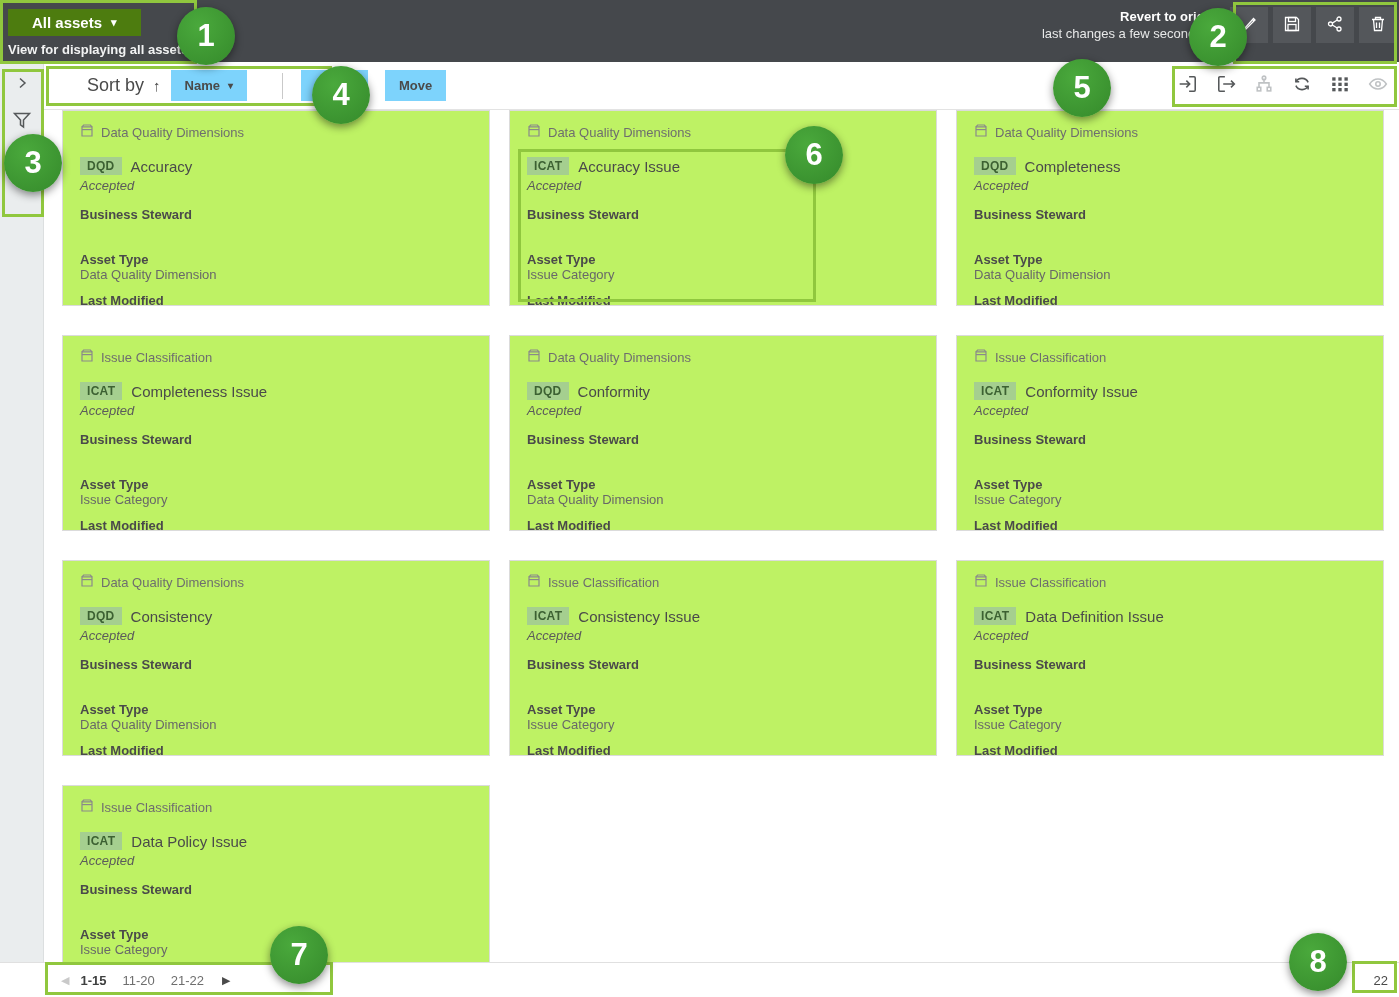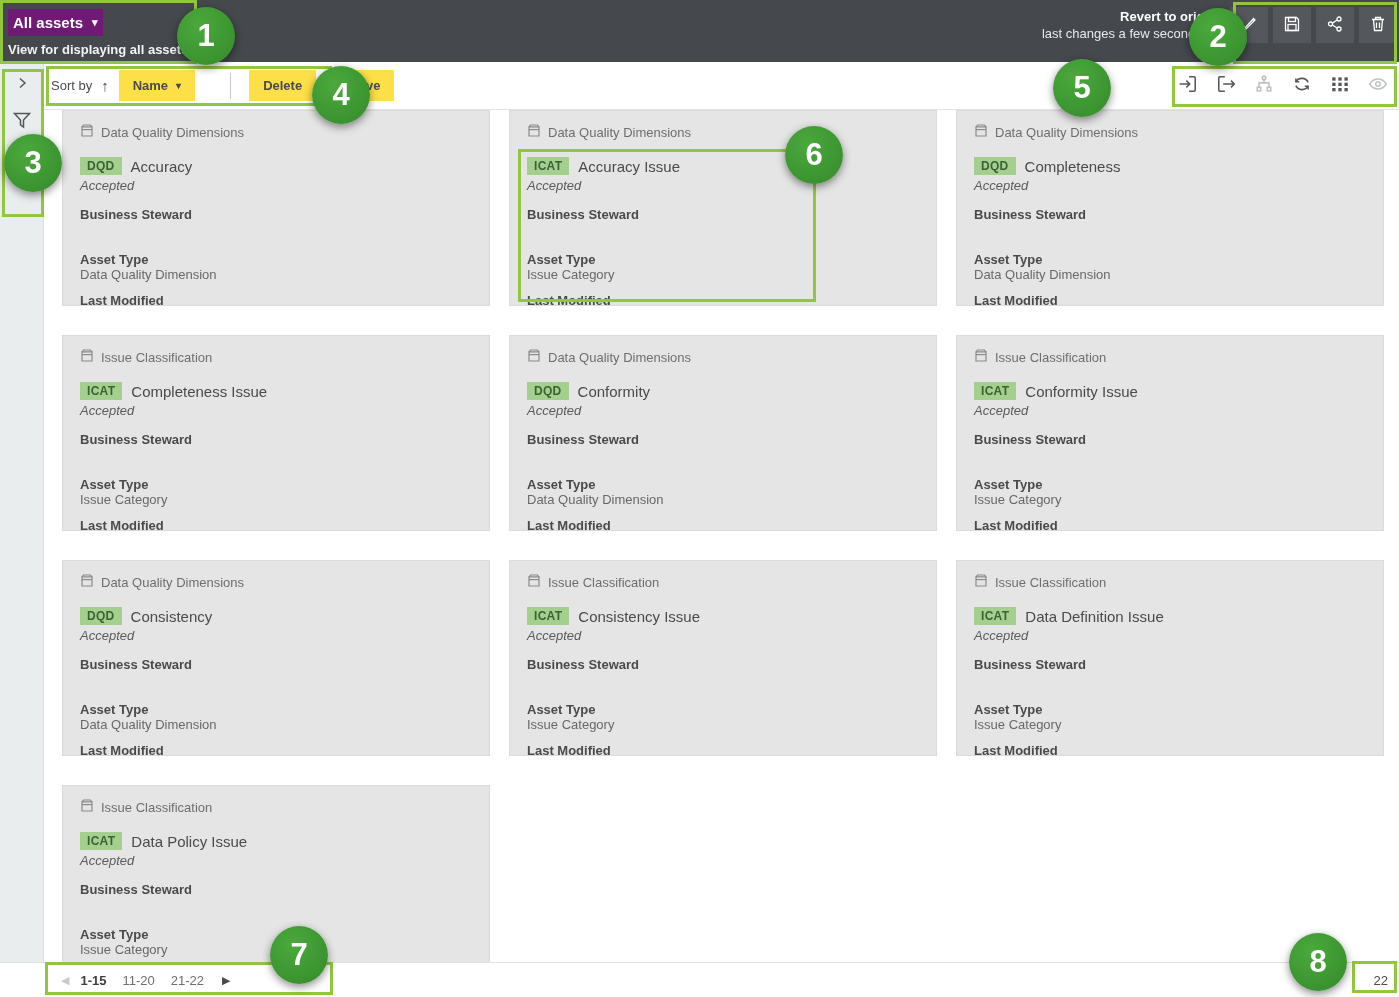--- a/index.html
+++ b/index.html
@@ -2,59 +2,59 @@
 <html><head>
 <meta charset="utf-8">
 <style>
   * { margin:0; padding:0; box-sizing:border-box; }
   html,body { width:1399px; height:997px; }
   body { font-family:"Liberation Sans", sans-serif; background:#fff; }
   .screen { position:relative; width:1399px; height:997px; overflow:hidden; background:#fff; }
 
   
   .topbar { position:absolute; left:0; top:0; width:1399px; height:62px; background:#45484c; z-index:5; }
-  .view-selector { position:absolute; left:8px; top:9px; height:27px; padding:0 5px; background:#701a75;
+  .view-selector { position:absolute; left:8px; top:9px; height:27px; padding:0 24px; background:#4d7c0f;
     border:none; color:#fff; font-family:"Liberation Sans",sans-serif; font-size:15px; font-weight:bold;
     display:flex; align-items:center; gap:9px; cursor:pointer; }
   .view-selector .caret { font-size:11px; }
   .view-desc { position:absolute; left:8px; top:42px; color:#f2f3f3; font-size:13px;font-weight:bold; }
   .revert { position:absolute; right:172px; top:9px; text-align:right; color:#fff; }
   .revert-title { font-size:13px; font-weight:bold; white-space:nowrap; }
   .revert-sub { font-size:13px; color:#e8e9e9; white-space:nowrap; margin-top:2px; }
   .topbar-actions { position:absolute; right:2px; top:7px; display:flex; gap:5px; }
   .topbar-actions button { width:38px; height:36px; background:#54575b; border:none; cursor:pointer;
     display:flex; align-items:center; justify-content:center; }
   .topbar-actions svg { stroke:#fff; fill:none; stroke-width:1.3; }
 
   
   .toolbar { position:absolute; left:44px; top:62px; right:0; height:48px; background:#fff;
     border-bottom:1px solid #e3e3e3; display:flex; align-items:center; padding-left:7px; z-index:4; }
-  .sort-label { font-size:13px; color:#4a4a4a; margin-right:9px; }
+  .sort-label { font-size:18px; color:#4a4a4a; margin-right:9px;margin-left:36px; }
   .sort-dir { background:none; border:none; font-size:15px; font-weight:bold; color:#4a4a4a; margin-right:10px; cursor:pointer; }
-  .btn-light { background:#fde047; border:none; color:#4a4a4a; font-family:"Liberation Sans",sans-serif;
+  .btn-light { background:#7dd3fc; border:none; color:#4a4a4a; font-family:"Liberation Sans",sans-serif;
     font-size:13px; font-weight:bold; padding:8px 14px; cursor:pointer; display:flex; align-items:center; gap:8px; }
   .btn-light .caret { font-size:10px; }
   .tb-divider { width:1px; height:26px; background:#c9c9c9; margin:0 18px; }
   .btn-gap { margin-right:17px; }
   .toolbar-right { margin-left:auto; display:flex; align-items:center; gap:8px; padding-right:6px; }
   .toolbar-right button { width:30px; height:30px; background:none; border:none; cursor:pointer;
     display:flex; align-items:center; justify-content:center; }
   .toolbar-right svg { stroke:#55585a; fill:none; stroke-width:1.4; }
   .toolbar-right button.disabled svg { stroke:#bfc2c4; }
 
   
   .rail { position:absolute; left:0; top:62px; bottom:35px; width:44px; background:#eaedee;
     border-right:1px solid #dcdfe0; z-index:3; display:flex; flex-direction:column; align-items:center; padding-top:14px; gap:18px; }
   .rail button { background:none; border:none; cursor:pointer; display:flex; align-items:center; justify-content:center; }
   .rail svg { stroke:#55585a; fill:none; stroke-width:1.5; }
 
   
   .grid { position:absolute; left:62px; top:110px; width:1322px; display:grid;
     grid-template-columns:repeat(3,428px); column-gap:19px; row-gap:29px; grid-auto-rows:196px; z-index:1; }
-  .card { background:#e5e5e5; border:1px solid #dbdbdb; padding:13px 17px; overflow:hidden; }
+  .card { background:#bef264; border:1px solid #dbdbdb; padding:13px 17px; overflow:hidden; }
   .card-domain { display:flex; align-items:center; gap:7px; color:#6e6e6e; font-size:13px; margin-bottom:16px; }
   .card-domain svg { stroke:#8a8a8a; fill:none; stroke-width:1.2; flex:none; }
   .card-title-row { display:flex; align-items:center; gap:9px; margin-bottom:3px; }
   .badge { background:#a5cf8f; color:#3c6132; font-size:12px; font-weight:bold; padding:2px 7px; letter-spacing:.3px; }
   .card-title { font-size:15px; font-weight:normal; color:#4a4a4a; cursor:pointer; }
   .card-status { font-size:13px; font-style:italic; color:#5b5b5b; margin-bottom:14px; }
   .card-steward { font-size:13px; font-weight:bold; color:#4a4a4a; margin-bottom:30px; }
   .field-label { font-size:13px; font-weight:bold; color:#4a4a4a; }
   .field-value { font-size:13px; color:#686868; margin-bottom:11px; }
 

